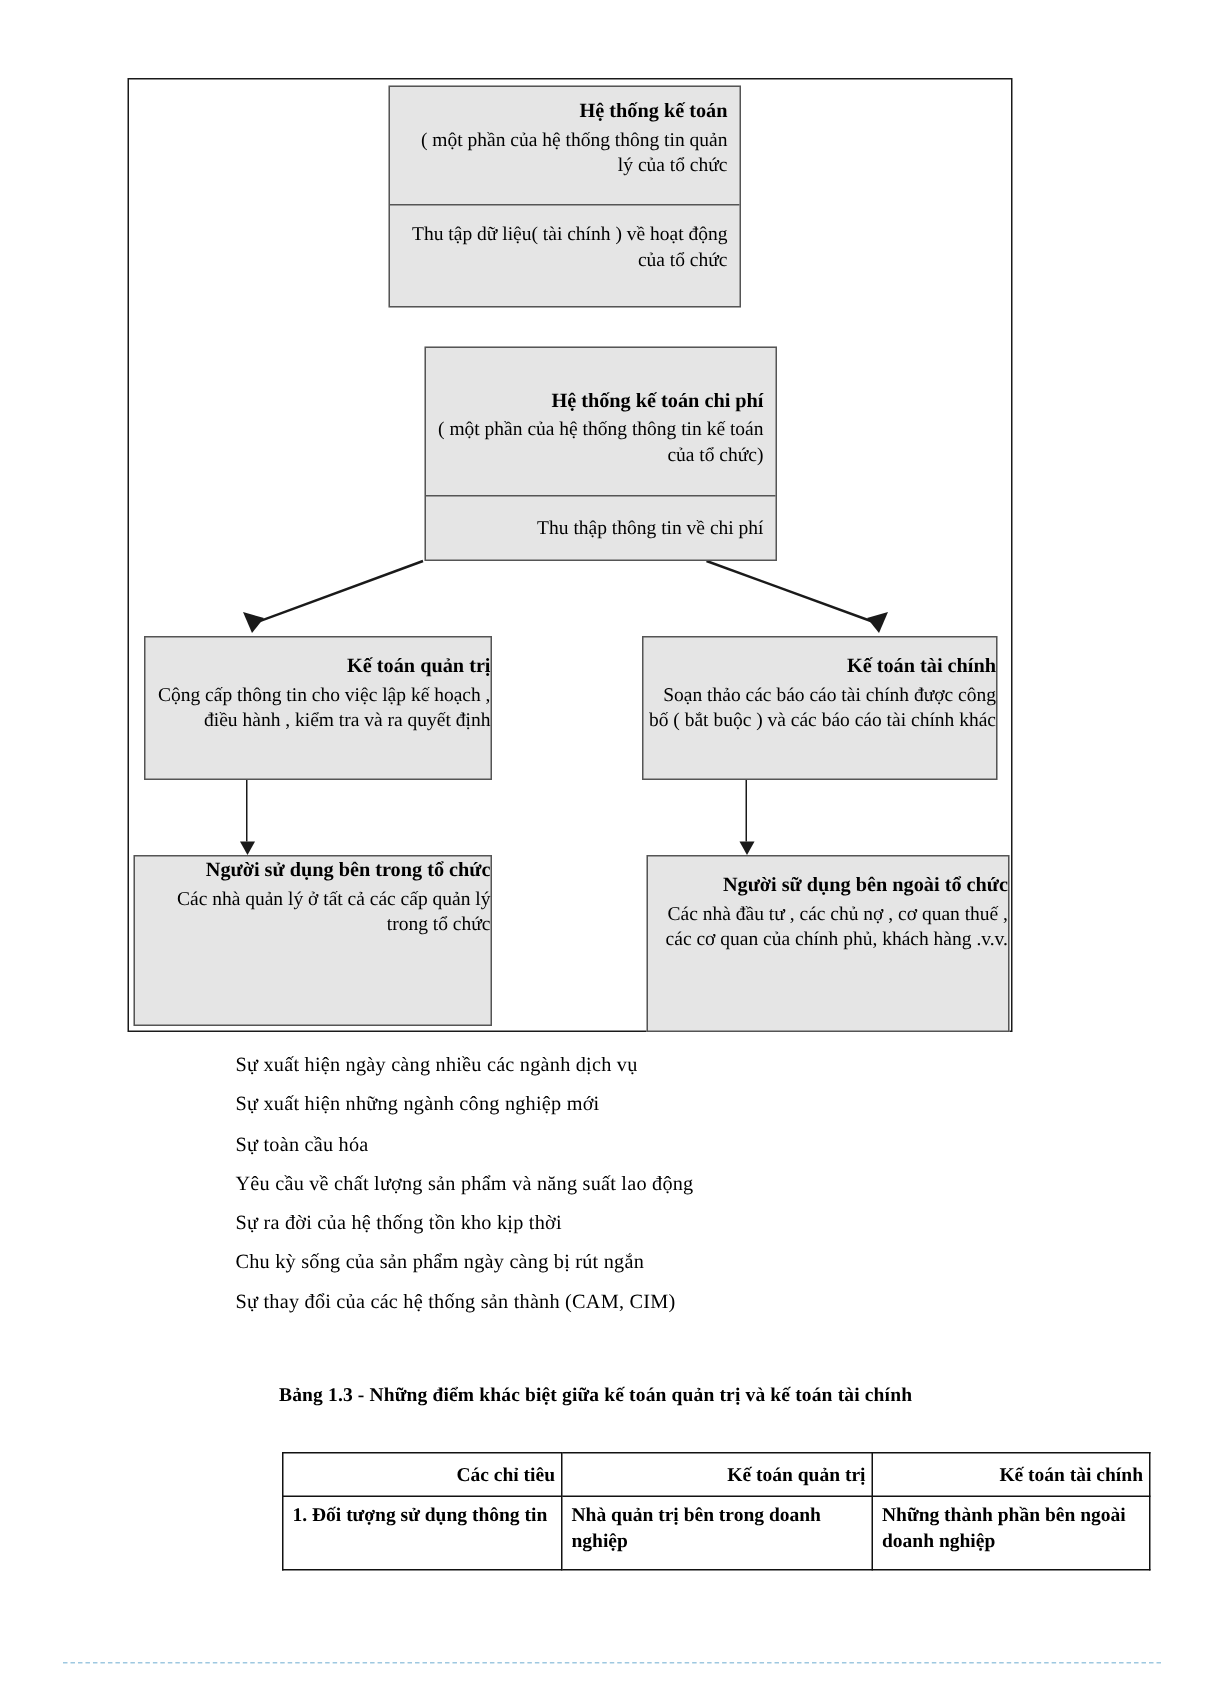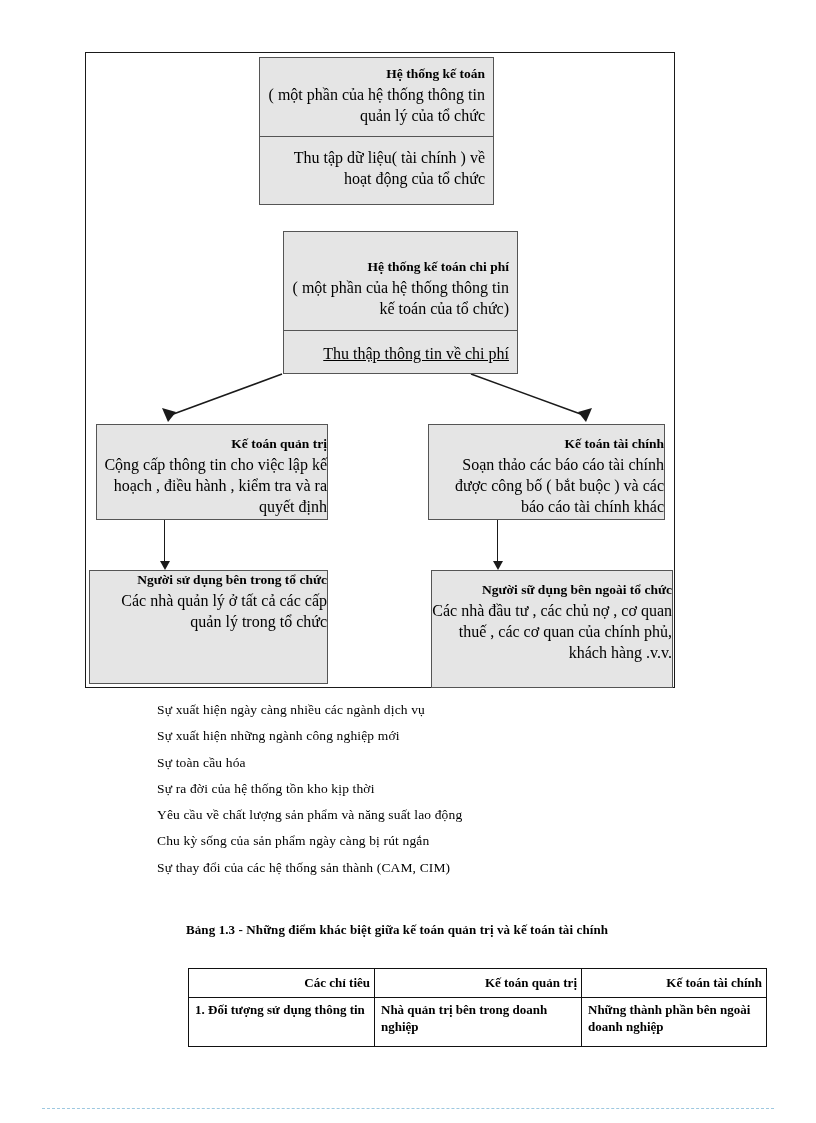--- a/index.html
+++ b/index.html
@@ -44,36 +44,36 @@
   .node .seg.divided {
     border-top: 1px solid #555555;
   }
   .node .title {
     font-weight: bold;
     font-size: 13.5px;
     line-height: 1.32;
     margin: 0 0 1px 0;
   }
   .node .body {
-    font-size: 16px;
+    font-size: 13px;
     line-height: 1.33;
     margin: 0;
   }
   .node .body.spaced {
     margin-top: 0;
   }
 
   
   #node-accounting-system { left: 173px; top: 4px;   width: 235px; height: 148px; }
   #node-accounting-system .seg-top { height: 78px; padding-top: 7px; }
   #node-accounting-system .seg-bottom { height: 69px; padding-top: 10px; }
 
   #node-cost-accounting-system { left: 173px; top: 178px; width: 235px; height: 143px; margin-left: 24px; }
   #node-cost-accounting-system .seg-top { height: 98px; padding-top: 26px; }
-  #node-cost-accounting-system .seg-bottom { height: 44px; padding-top: 12px; text-decoration: underline; }
+  #node-cost-accounting-system .seg-bottom { height: 44px; padding-top: 12px; }
 
   #node-management-accounting { left: 10px;  top: 371px; width: 232px; height: 96px; padding-top: 10px; }
   #node-financial-accounting  { left: 342px; top: 371px; width: 237px; height: 96px; padding-top: 10px; }
 
   #node-internal-users { left: 3px;   top: 517px; width: 239px; height: 114px; }
   #node-external-users { left: 345px; top: 517px; width: 242px; height: 118px; padding-top: 10px; }
 
   
   .vline {
     position: absolute;
@@ -223,22 +223,22 @@
       <div class="title">Người sữ dụng bên ngoài tổ chức</div>
       <div class="body">Các nhà đầu tư , các chủ nợ , cơ quan thuế , các cơ quan của chính phủ, khách hàng .v.v.</div>
     </div>
 
   </div>
 
   <div class="bullet-list">
     <div class="line">Sự xuất hiện ngày càng nhiều các ngành  dịch vụ</div>
     <div class="line">Sự xuất hiện những ngành  công nghiệp  mới</div>
     <div class="line">Sự toàn cầu hóa</div>
+    <div class="line">Yêu cầu về chất lượng sản phẩm và năng suất lao động</div>
     <div class="line">Sự ra đời của hệ thống tồn kho kịp thời</div>
-    <div class="line">Yêu cầu về chất lượng sản phẩm và năng suất lao động</div>
     <div class="line">Chu kỳ sống của sản phẩm ngày càng bị rút ngắn</div>
     <div class="line">Sự thay đổi của các hệ thống sản thành (CAM, CIM)</div>
   </div>
 
   <div class="table-caption">Bảng 1.3 - Những điểm khác biệt giữa kế toán quản trị và kế toán tài chính</div>
 
   <table class="cmp-table">
     <colgroup>
         <col class="c1">
         <col class="c2">

